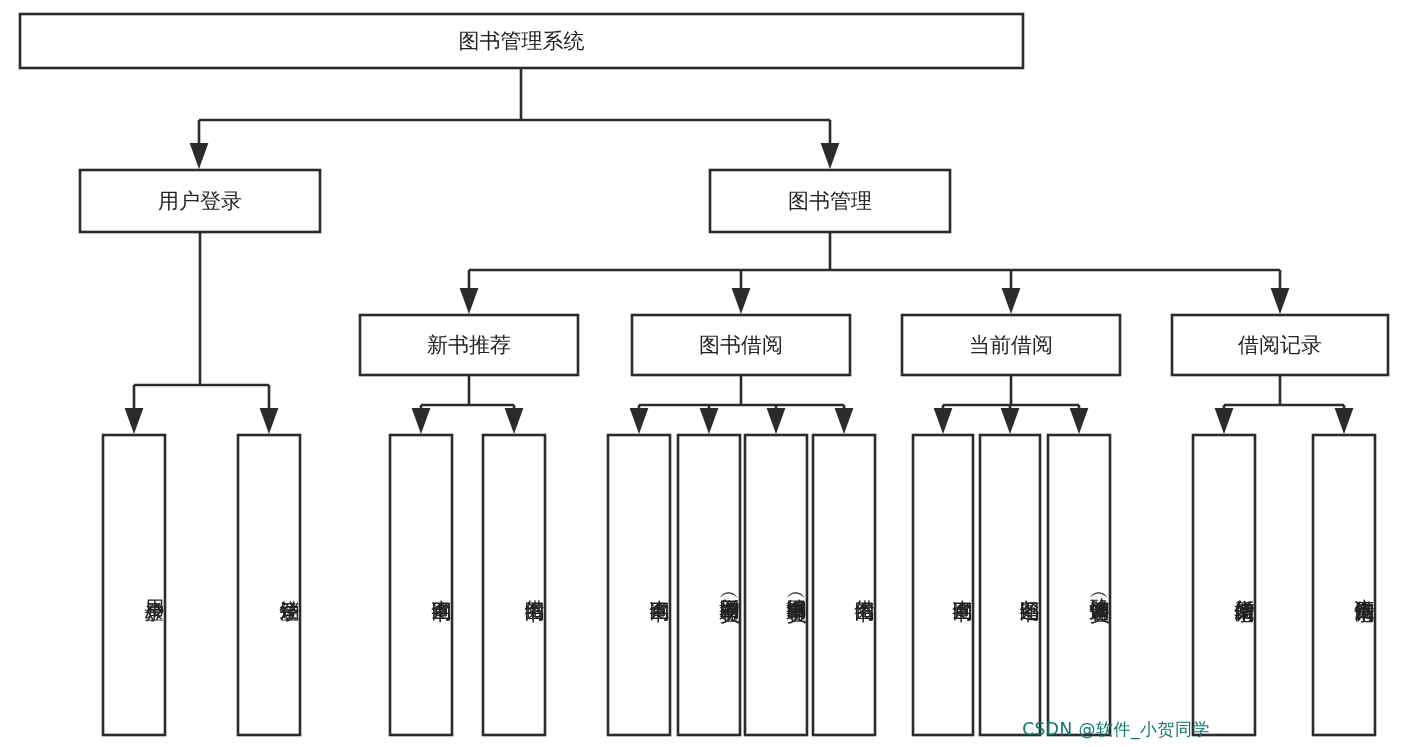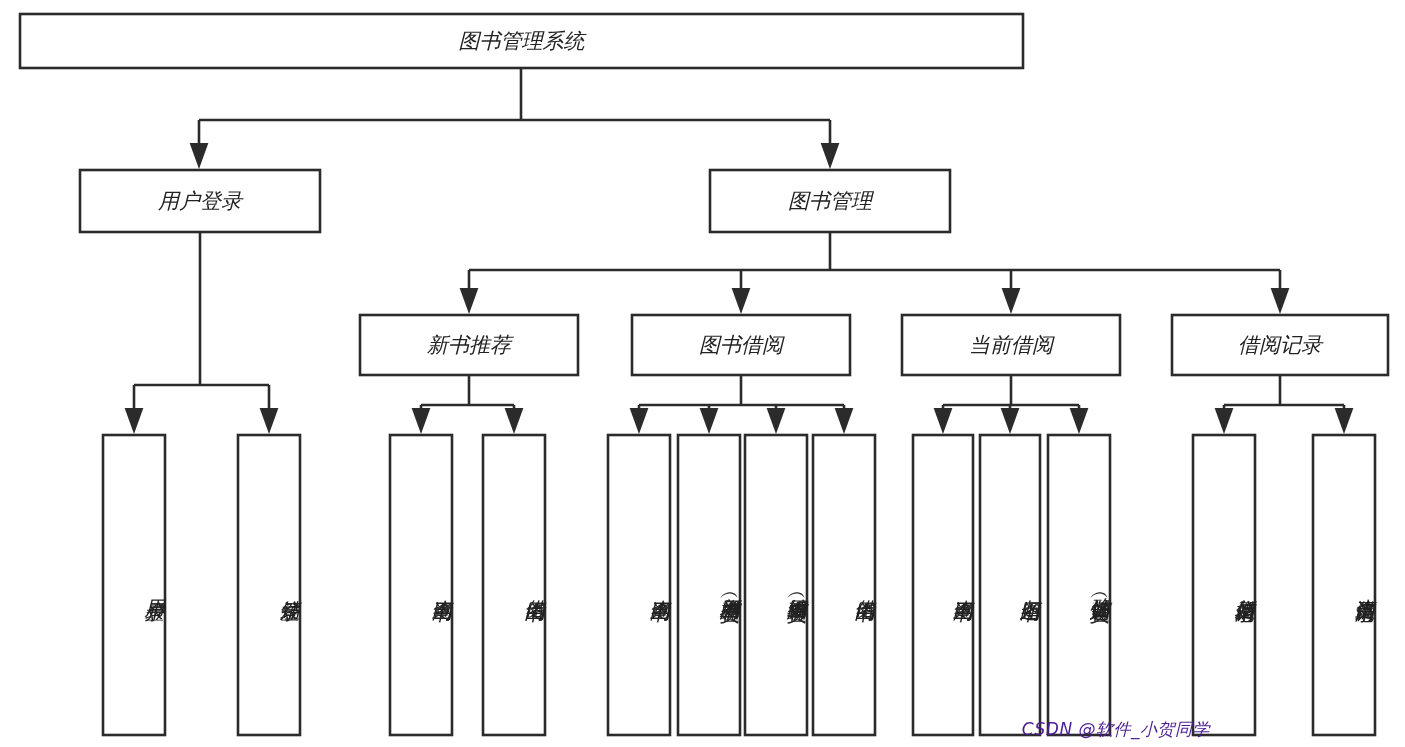--- a/index.html
+++ b/index.html
@@ -12,21 +12,20 @@
     height: 747px;
     font-family: "DejaVu Sans", "Liberation Sans", sans-serif;
     overflow: hidden;
     position: relative;
   }
   #diagram-root {
     position: relative;
     width: 1224px;
     height: 747px;
     background: #ffffff;
-    font-style: italic;
   }
   svg#tree-svg {
     position: absolute;
     left: 0;
     top: 0;
     width: 1405px;
     height: 747px;
     display: block;
   }
   .node-box {
@@ -66,21 +65,21 @@
     justify-content: center;
     white-space: pre-wrap;
     pointer-events: none;
   }
   .watermark {
     position: absolute;
     right: 14px;
     bottom: 6px;
     font-family: "DejaVu Sans", "Liberation Sans", sans-serif;
     font-size: 17px;
-    color: #4c1d95;
+    color: #0f766e;
     letter-spacing: 0.5px;
     white-space: nowrap;
   }
 </style>
 </head>
 <body>
 
 <div id="diagram-root">
 
   <svg id="tree-svg" viewBox="0 0 1405 747" xmlns="http://www.w3.org/2000/svg">

